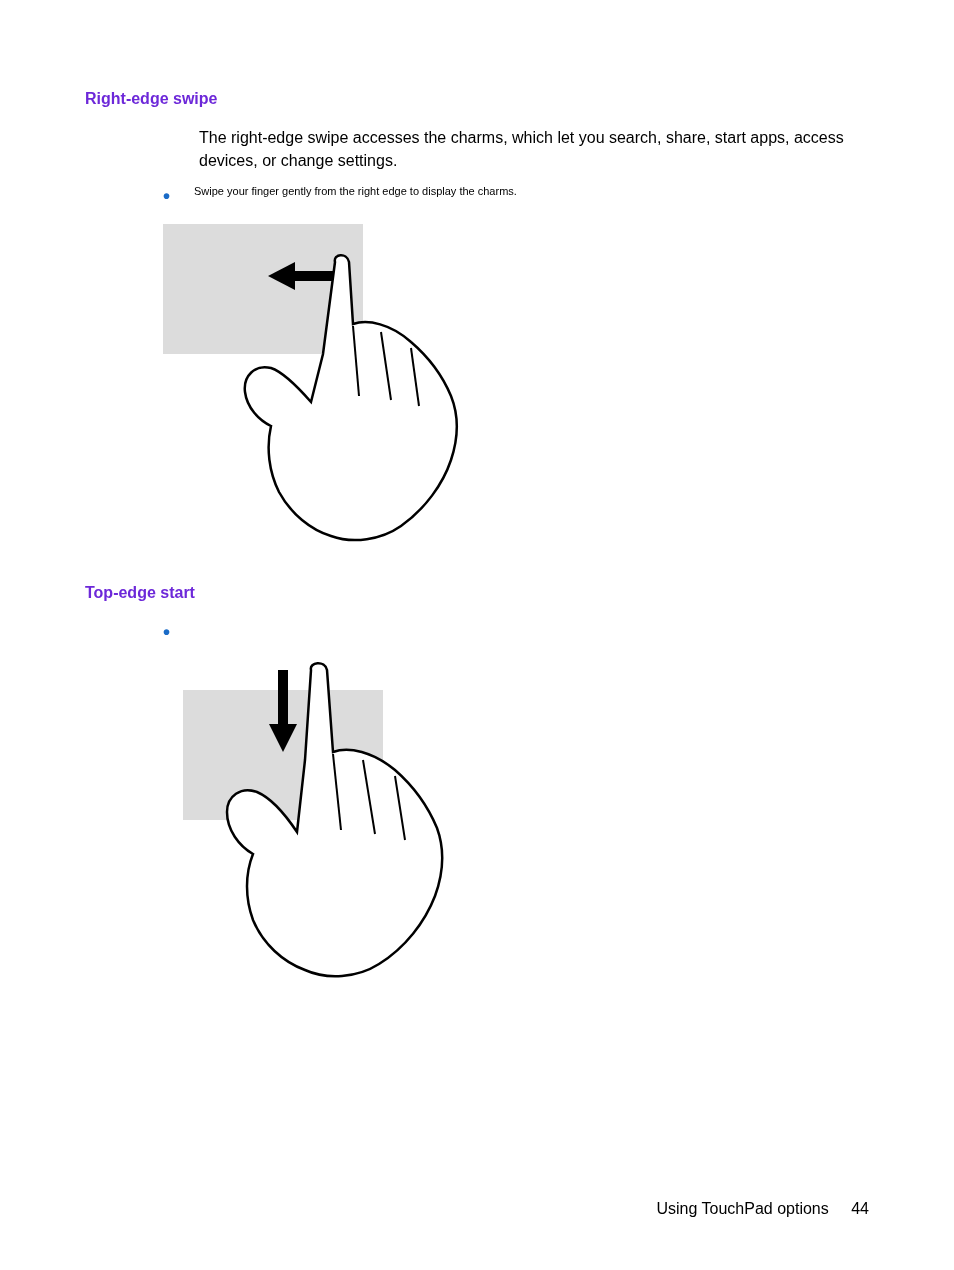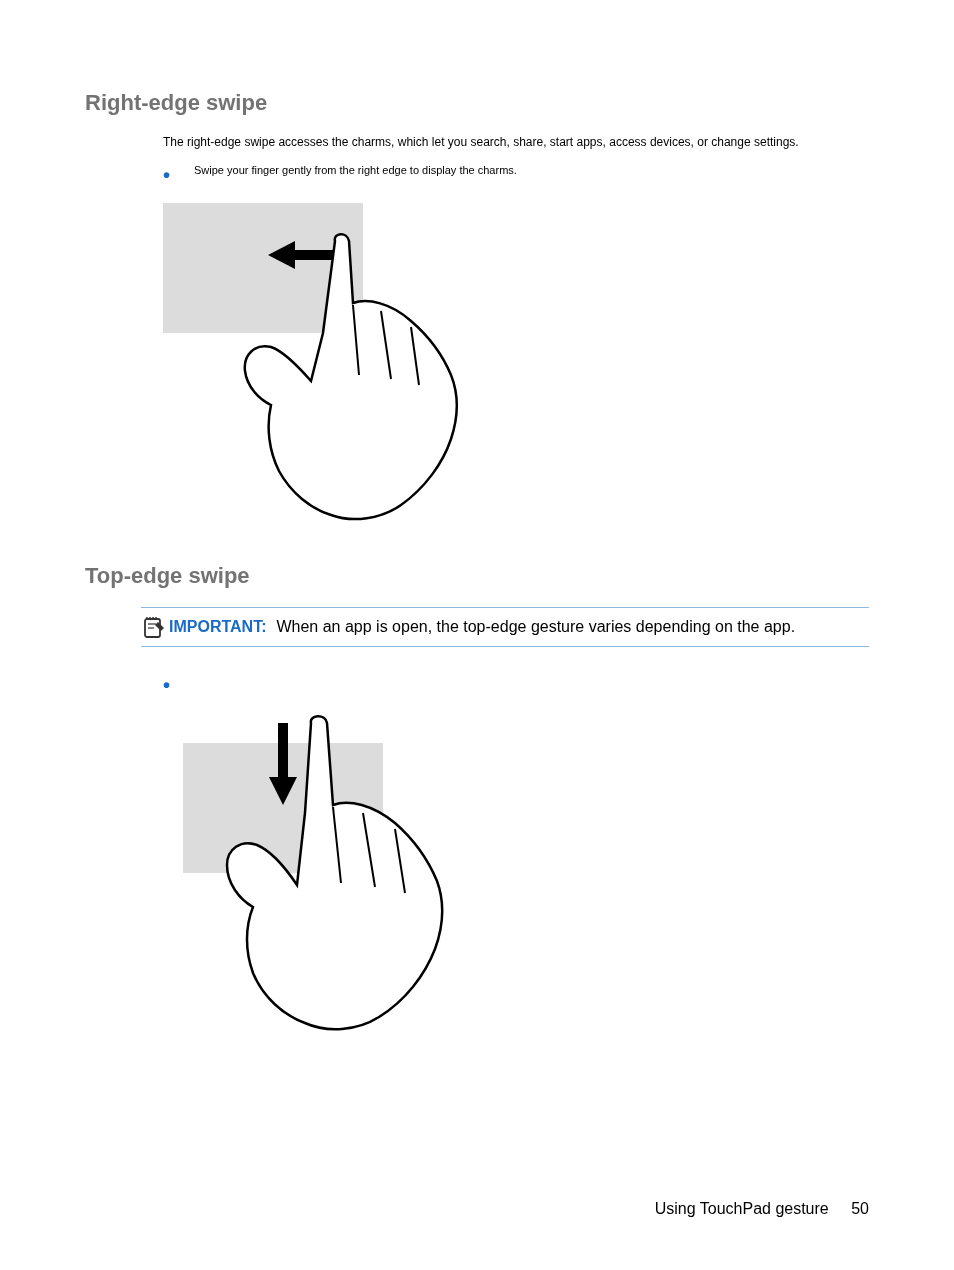--- a/index.html
+++ b/index.html
@@ -9,30 +9,30 @@
       font-family: Arial, Helvetica, sans-serif;
       font-size: 16px;
       color: #000;
       position: relative;
       background: #fff;
     }
     .page {
       padding: 90px 85px 60px 85px;
     }
     .section-heading {
-      color: #737373;
+      color: #6d28d9;
       font-weight: bold;
-      font-size: 22px;
+      font-size: 16px;
       margin-bottom: 18px;
     }
     .body-text {
-      margin-left: 78px;
+      margin-left: 114px;
       margin-bottom: 12px;
       line-height: 1.45;
-      font-size: 12px;
+      font-size: 16px;
     }
     .bullet-row {
       display: flex;
       align-items: flex-start;
       margin-left: 78px;
       margin-bottom: 16px;
     }
     .bullet-dot {
       color: #1a6bc7;
       font-size: 20px;
@@ -122,36 +122,23 @@
                C 120 148, 134 162, 148 178
                L 160 130
                Z" fill="#fff" stroke="#000" stroke-width="2.5"></path>
 
       <path d="M 190 102 L 196 172" fill="none" stroke="#000" stroke-width="2"></path>
       <path d="M 218 108 L 228 176" fill="none" stroke="#000" stroke-width="2"></path>
       <path d="M 248 124 L 256 182" fill="none" stroke="#000" stroke-width="2"></path>
     </svg>
   </div>
 
-  <h3 class="section-heading">Top-edge swipe</h3>
+  <h3 class="section-heading">Top-edge start</h3>
 
 
-  <div class="note-box">
-    <span class="note-icon">
-      <svg width="26" height="26" viewBox="0 0 26 26">
-        <rect x="4" y="5" width="15" height="18" rx="2" fill="none" stroke="#333" stroke-width="1.8"></rect>
-        <path d="M 6 3 L 6 5 M 9 3 L 9 5 M 12 3 L 12 5 M 15 3 L 15 5" stroke="#333" stroke-width="1.5"></path>
-        <path d="M 17 8 L 23 14 L 20 17 L 14 11 Z" fill="#333"></path>
-        <line x1="7" y1="10" x2="15" y2="10" stroke="#333" stroke-width="1.2"></line>
-        <line x1="7" y1="14" x2="13" y2="14" stroke="#333" stroke-width="1.2"></line>
-      </svg>
-    </span>
-    <span class="note-label">IMPORTANT:</span>
-    <span class="note-text">When an app is open, the top-edge gesture varies depending on the app.</span>
-  </div>
 
   <div class="bullet-row">
     <span class="bullet-dot">•</span>
   </div>
 
   <div class="illustration">
     <svg width="300" height="320" viewBox="0 0 300 320">
 
       <rect x="20" y="30" width="200" height="130" fill="#dcdcdc" stroke="none"></rect>
 
@@ -176,15 +163,15 @@
 
       <path d="M 170 94 L 178 170" fill="none" stroke="#000" stroke-width="2"></path>
       <path d="M 200 100 L 212 174" fill="none" stroke="#000" stroke-width="2"></path>
       <path d="M 232 116 L 242 180" fill="none" stroke="#000" stroke-width="2"></path>
     </svg>
   </div>
 
 </div>
 
 <div class="footer">
-  <span>Using TouchPad gesture</span>
-  <span class="footer-page">50</span>
+  <span>Using TouchPad options</span>
+  <span class="footer-page">44</span>
 </div>
 
 </body></html>

